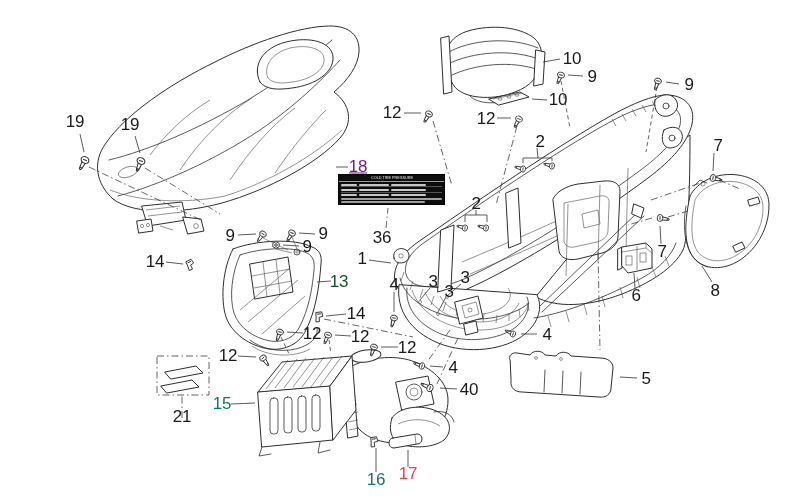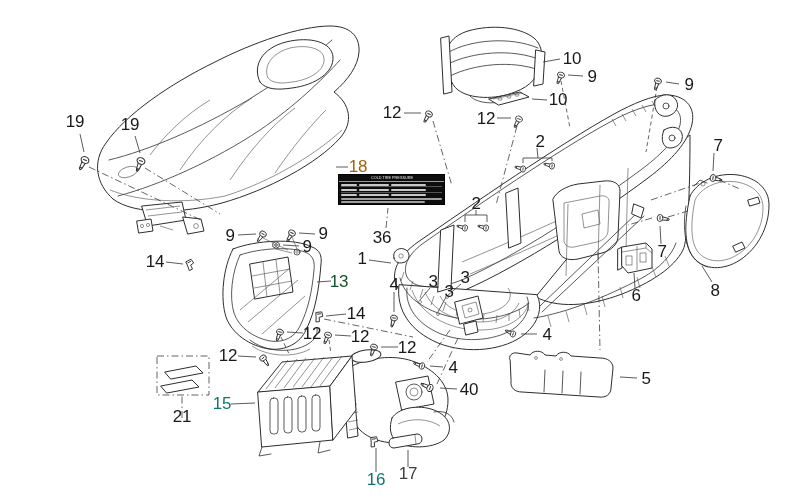--- a/index.html
+++ b/index.html
@@ -339,21 +339,21 @@
           <span class="pcell w3"></span>
         </div>
   </div>
   <div class="pwarn"></div>
   <div class="pwarn short"></div>
 </div>
 
 <div id="callouts">
       <div class="callout" style="left: 75px; top: 121px; color: rgb(25, 25, 25);">19</div>
       <div class="callout" style="left: 130px; top: 124px; color: rgb(25, 25, 25);">19</div>
-      <div class="callout" style="left: 358px; top: 166px; color: #a16207;">18</div>
+      <div class="callout" style="left: 358px; top: 166px; color: #701a75; text-decoration: underline;">18</div>
       <div class="callout" style="left: 382px; top: 237px; color: rgb(25, 25, 25);">36</div>
       <div class="callout" style="left: 392px; top: 112px; color: rgb(25, 25, 25);">12</div>
       <div class="callout" style="left: 486px; top: 118px; color: rgb(25, 25, 25);">12</div>
       <div class="callout" style="left: 572px; top: 58px; color: rgb(25, 25, 25);">10</div>
       <div class="callout" style="left: 592px; top: 76px; color: rgb(25, 25, 25);">9</div>
       <div class="callout" style="left: 689px; top: 84px; color: rgb(25, 25, 25);">9</div>
       <div class="callout" style="left: 558px; top: 99px; color: rgb(25, 25, 25);">10</div>
       <div class="callout" style="left: 540px; top: 141px; color: rgb(25, 25, 25);">2</div>
       <div class="callout" style="left: 476px; top: 203px; color: rgb(25, 25, 25);">2</div>
       <div class="callout" style="left: 718px; top: 145px; color: rgb(25, 25, 25);">7</div>
@@ -375,15 +375,15 @@
       <div class="callout" style="left: 407px; top: 347px; color: rgb(25, 25, 25);">12</div>
       <div class="callout" style="left: 228px; top: 355px; color: rgb(25, 25, 25);">12</div>
       <div class="callout" style="left: 155px; top: 261px; color: rgb(25, 25, 25);">14</div>
       <div class="callout" style="left: 356px; top: 313px; color: rgb(25, 25, 25);">14</div>
       <div class="callout" style="left: 230px; top: 235px; color: rgb(25, 25, 25);">9</div>
       <div class="callout" style="left: 323px; top: 233px; color: rgb(25, 25, 25);">9</div>
       <div class="callout" style="left: 307px; top: 246px; color: rgb(25, 25, 25);">9</div>
       <div class="callout" style="left: 222px; top: 403px; color: #0f766e;">15</div>
       <div class="callout" style="left: 182px; top: 416px; color: rgb(25, 25, 25);">21</div>
       <div class="callout" style="left: 376px; top: 479px; color: #0f766e;">16</div>
-      <div class="callout" style="left: 408px; top: 473px; color: #404040;">17</div>
+      <div class="callout" style="left: 408px; top: 473px; color: #ef4444;">17</div>
     </div>
 </div>
 
 </body></html>

